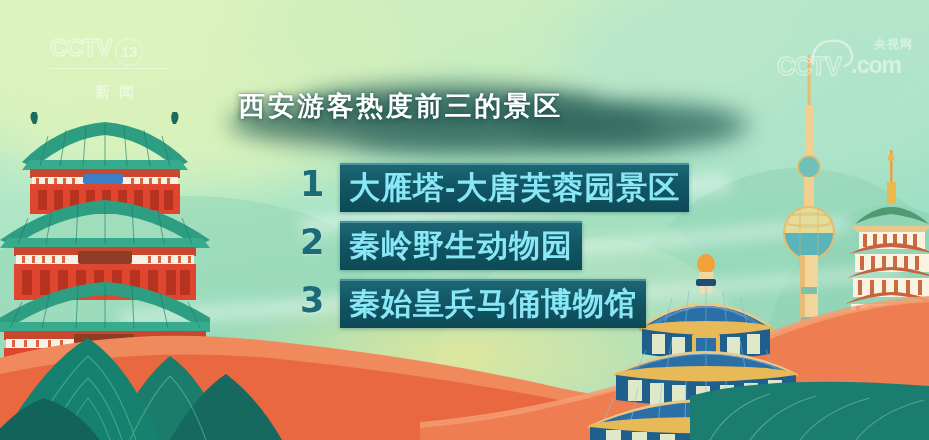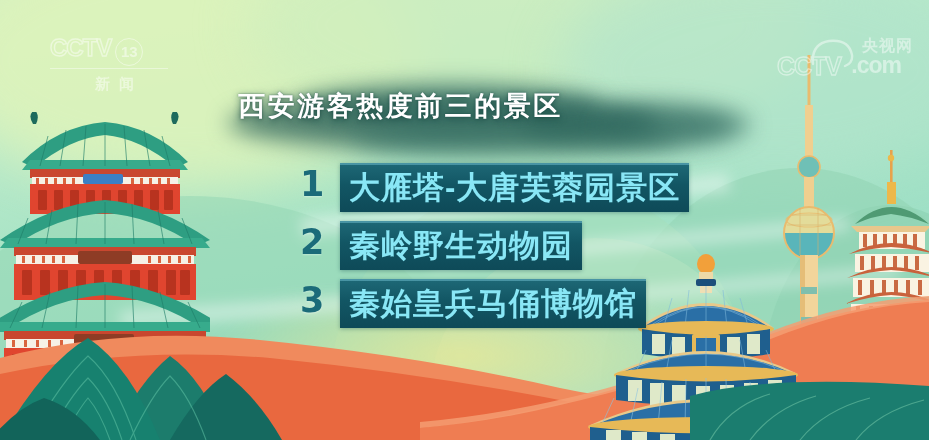--- a/index.html
+++ b/index.html
@@ -64,26 +64,26 @@
     box-shadow:0 1px 4px rgba(10,60,70,.35);
     white-space:nowrap;line-height:1.22;margin-top:7px;
   }
   
   #cctv13{position:absolute;left:50px;top:36px;width:130px;height:62px;opacity:.55;}
   .cc13-text{font-size:24px;font-weight:bold;color:transparent;-webkit-text-stroke:1.4px rgba(255,255,255,.85);
              letter-spacing:-1px;line-height:1;}
   .cc13-num{display:inline-flex;align-items:center;justify-content:center;width:26px;height:26px;border-radius:50%;
             border:1.4px solid rgba(255,255,255,.85);font-size:15px;font-weight:bold;color:rgba(255,255,255,.9);
             -webkit-text-stroke:0;margin-left:4px;vertical-align:middle;text-align:center;}
-  .cc13-sub{margin-top:6px;text-align:center;font-size:15px;letter-spacing:9px;
+  .cc13-sub{margin-top:14px;text-align:center;font-size:15px;letter-spacing:9px;
             color:rgba(255,255,255,.85);font-weight:bold;padding-left:8px;}
   .cc13-rule{height:1.3px;background:rgba(255,255,255,.75);margin-top:2px;width:118px;}
   #cctvcom{position:absolute;right:12px;top:40px;width:180px;height:50px;opacity:.5;text-align:right;}
   .ccom-main{font-size:25px;font-weight:bold;color:transparent;-webkit-text-stroke:1.3px rgba(255,255,255,.9);letter-spacing:-1px;line-height:1;}
-  .ccom-cn{font-size:16px;color:rgba(255,255,255,.92);letter-spacing:1px;-webkit-text-stroke:0;font-weight:bold;}
+  .ccom-cn{font-size:12px;color:rgba(255,255,255,.92);letter-spacing:1px;-webkit-text-stroke:0;font-weight:bold;}
   .ccom-dot{font-size:23px;font-weight:bold;color:rgba(255,255,255,.92);-webkit-text-stroke:0;letter-spacing:-1px;}
 </style>
 </head>
 <body>
 
 <div id="stage">
 
   <div class="sky-glow glow-a"></div>
   <div class="sky-glow glow-b"></div>
   <div class="sky-glow glow-c"></div>

